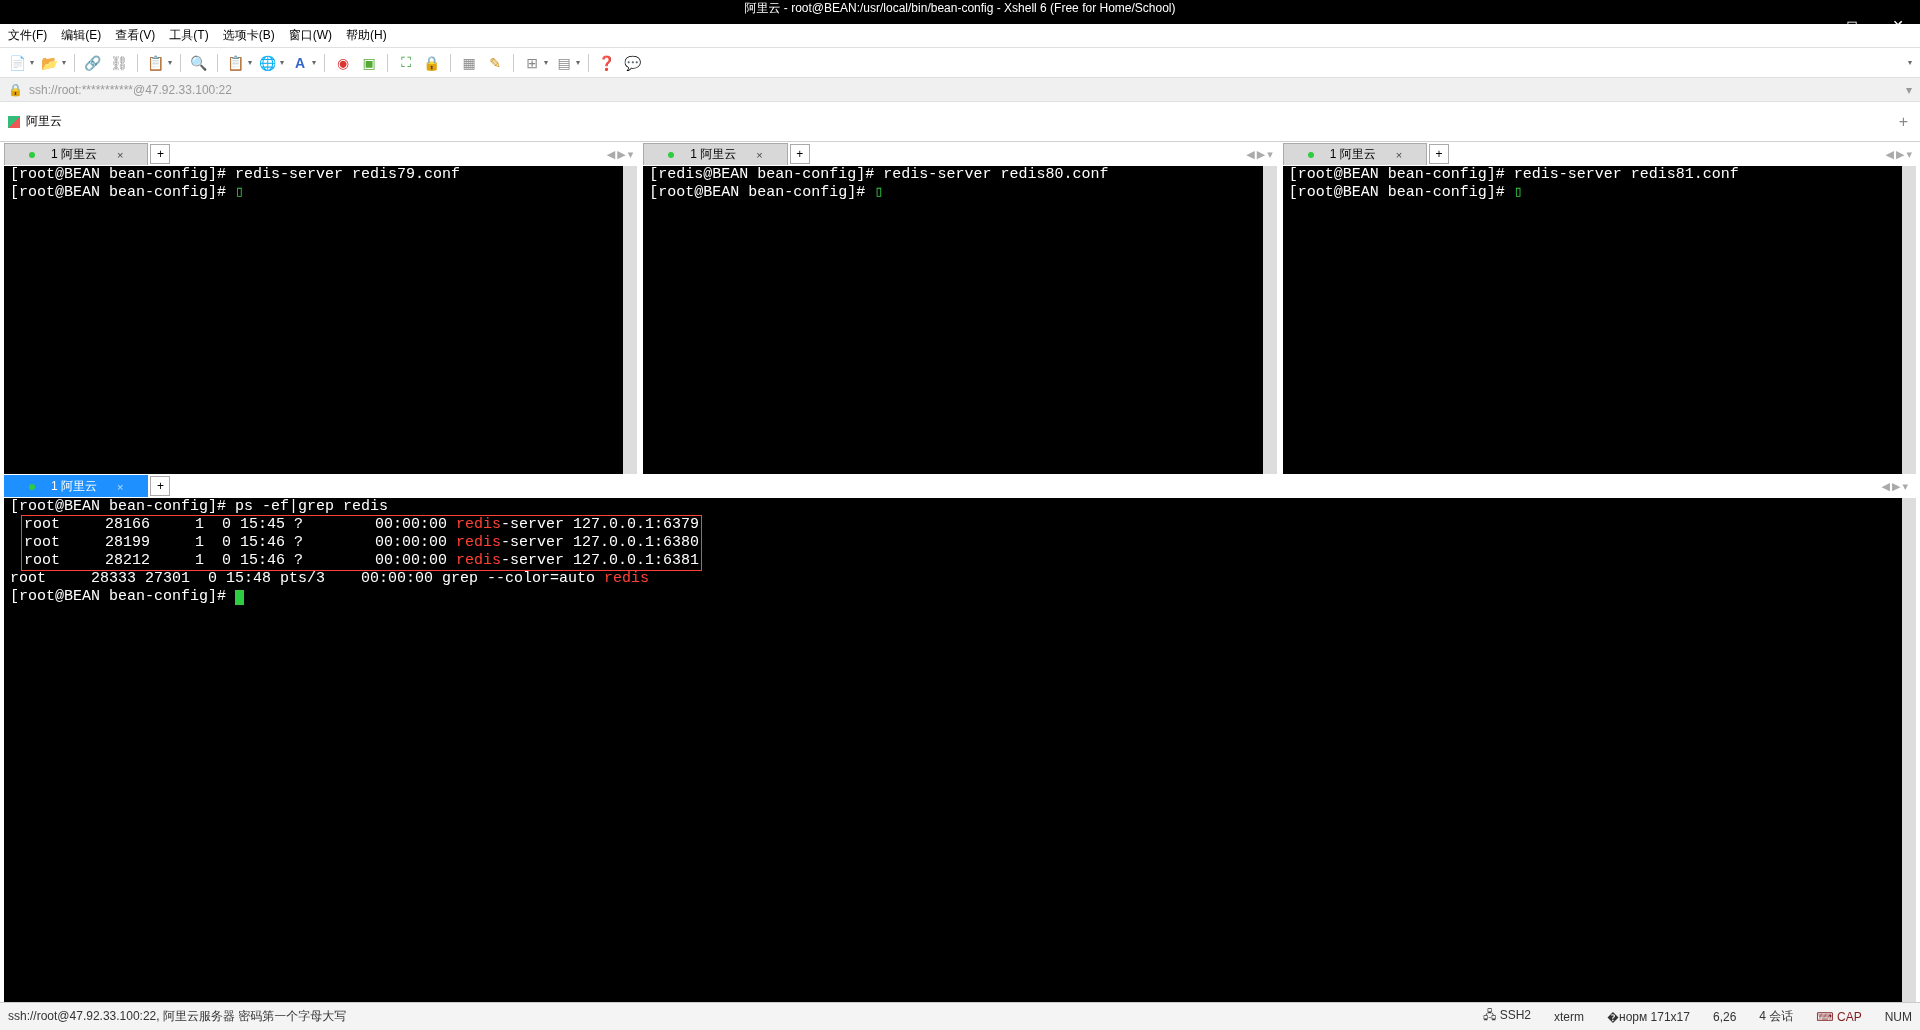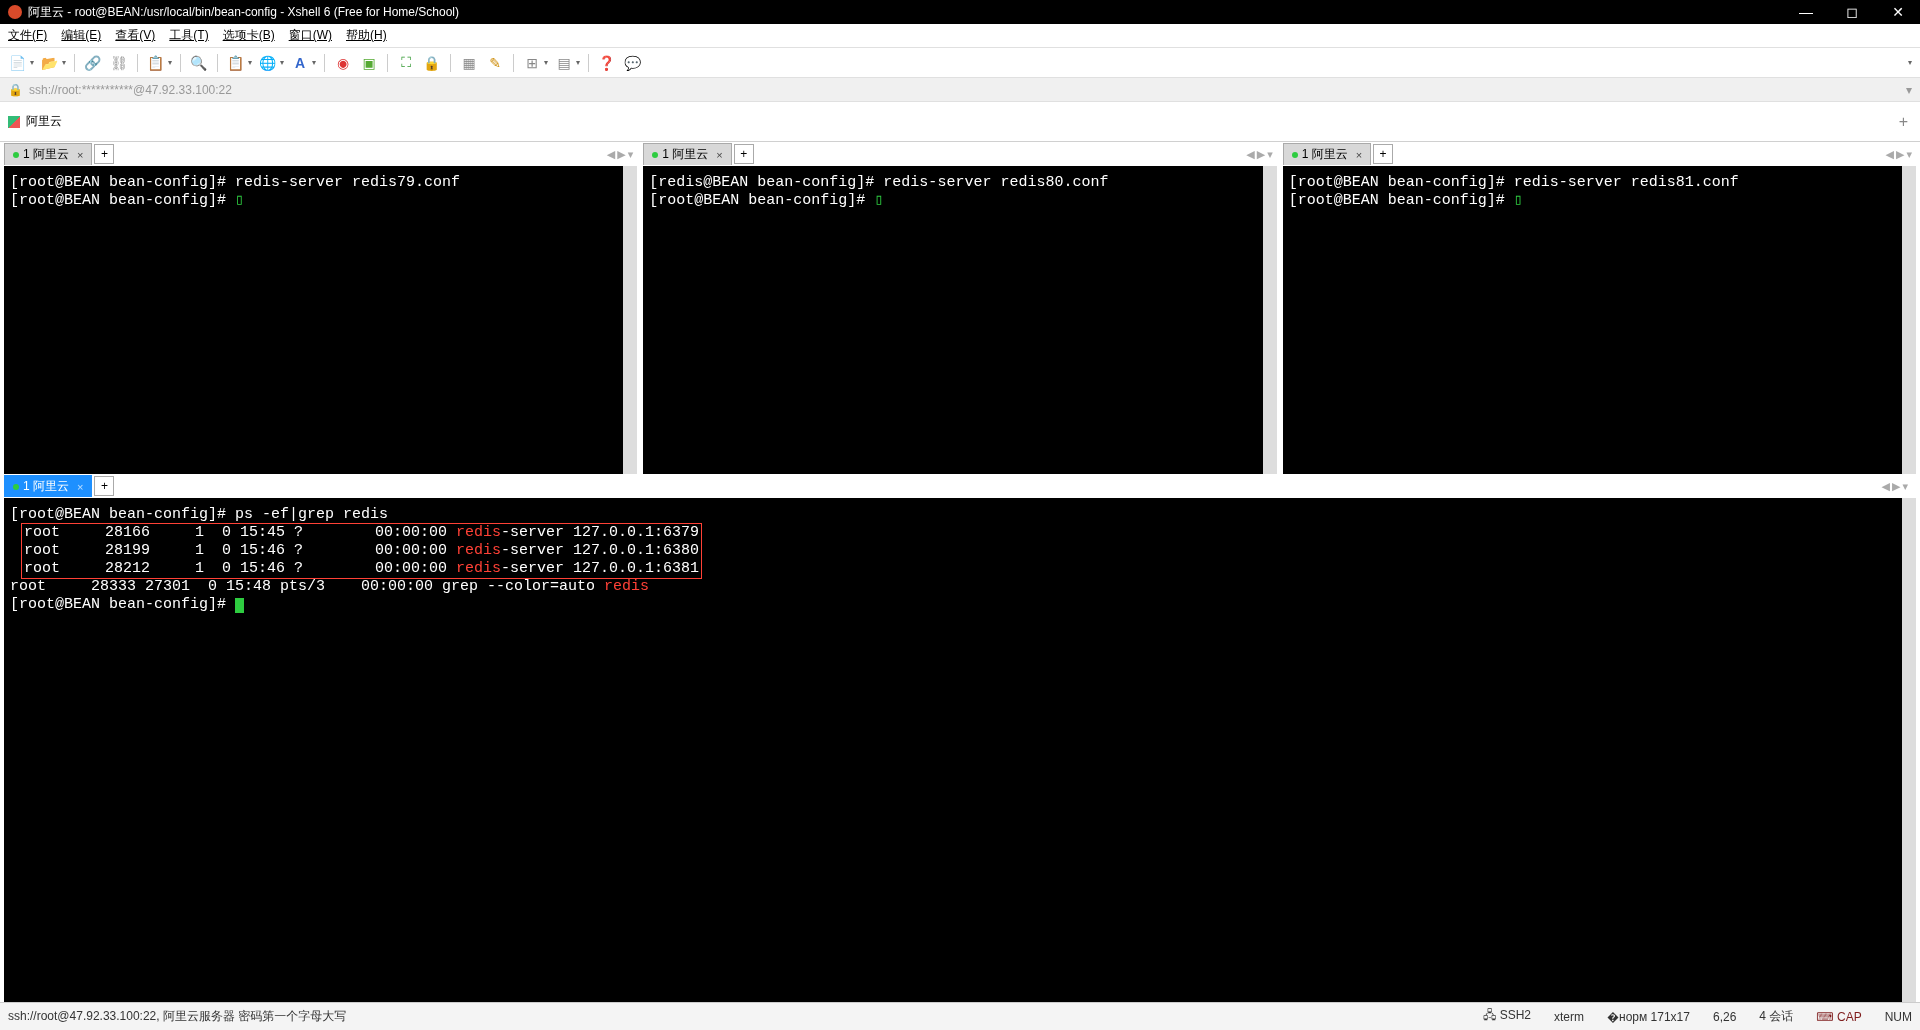--- a/index.html
+++ b/index.html
@@ -1,44 +1,44 @@
 <!DOCTYPE html>
 <html><head>
 <meta charset="utf-8">
 <style>
 * { margin: 0; padding: 0; box-sizing: border-box; }
 body { font-family: "Microsoft YaHei", sans-serif; font-size: 12px; background: #fff; width: 1920px; height: 1030px; overflow: hidden; display: flex; flex-direction: column; }
-.titlebar { background: #000; color: #fff; height: 24px; display: flex; align-items: center; padding: 0 8px; }
+.titlebar { background: #000; color: #fff; height: 24px; display: flex; align-items: center; padding: 0 8px; flex-direction: column; }
 .titlebar .icon-app { width: 14px; height: 14px; background: #d94a2a; border-radius: 50%; margin-right: 6px; display: inline-block; }
 .titlebar .winbtns { margin-left: auto; display: flex; gap: 18px; }
 .titlebar .winbtn { width: 28px; text-align: center; color: #fff; cursor: pointer; font-size: 14px; }
 .menubar { background: #fff; height: 24px; display: flex; align-items: center; padding: 0 8px; gap: 14px; border-bottom: 1px solid #e0e0e0; }
-.menubar span { cursor: pointer; text-decoration: underline; }
+.menubar span { cursor: pointer; }
 .toolbar { background: #fff; height: 30px; display: flex; align-items: center; padding: 0 8px; gap: 6px; border-bottom: 1px solid #e0e0e0; }
 .toolbar .tbtn { width: 20px; height: 20px; display: flex; align-items: center; justify-content: center; font-size: 14px; cursor: pointer; }
 .toolbar .sep { width: 1px; height: 18px; background: #ccc; margin: 0 2px; }
 .toolbar .dd { font-size: 8px; color: #666; margin-left: -4px; }
 .addressbar { background: #f0f0f0; height: 24px; display: flex; align-items: center; padding: 0 8px; color: #999; border-bottom: 1px solid #e0e0e0; }
 .addressbar .lock { color: #d4a847; margin-right: 6px; font-size: 12px; }
 .sessionbar { background: #fff; height: 40px; display: flex; align-items: center; padding: 16px 8px; border-bottom: 1px solid #d0d0d0; }
 .sessionbar .flag { width: 12px; height: 12px; background: linear-gradient(135deg,#3b7 50%,#e55 50%); margin-right: 6px; }
 .sessionbar .addsess { margin-left: auto; color: #888; font-size: 16px; cursor: pointer; padding: 0 4px; }
 
 .three-panes { display: flex; gap: 6px; padding: 0 4px; background: #fff; }
 .pane { flex: 1; display: flex; flex-direction: column; min-width: 0; }
 .tabstrip { display: flex; align-items: center; height: 24px; background: #fff; }
-.tab { display: flex; align-items: center; padding: 2px 8px; background: #d8d8d8; border: 1px solid #aaa; border-bottom: none; font-size: 12px; gap: 4px; cursor: pointer; }
+.tab { display: flex; align-items: center; padding: 2px 24px; background: #d8d8d8; border: 1px solid #aaa; border-bottom: none; font-size: 12px; gap: 16px; cursor: pointer; }
 .tab.active { background: #1e90ff; color: #fff; border-color: #1e90ff; }
 .tab.active-grey { background: #d8d8d8; }
 .tab .dot { width: 6px; height: 6px; border-radius: 50%; background: #2ecc40; display: inline-block; }
 .tab .tabx { margin-left: 4px; font-size: 11px; opacity: .7; }
 .addtab { width: 20px; height: 20px; display: flex; align-items: center; justify-content: center; border: 1px solid #aaa; cursor: pointer; margin-left: 2px; }
 .navtabs { margin-left: auto; display: flex; gap: 2px; color: #aaa; font-size: 11px; padding-right: 4px; }
 .navtabs span { cursor: pointer; }
-.terminal { background: #000; color: #fff; font-family: "Consolas","Courier New",monospace; font-size: 15px; line-height: 18px; padding: 8px 6px; flex: 1; position: relative; overflow: hidden; white-space: pre; }
+.terminal { background: #000; color: #fff; font-family: "Consolas","Courier New",monospace; font-size: 15px; line-height: 18px; padding: 0 6px; flex: 1; position: relative; overflow: hidden; white-space: pre; }
 .terminal .scrollbar { position: absolute; right: 0; top: 0; bottom: 0; width: 14px; background: #ddd; }
 .cursor-open { color: #2ecc40; }
 .cursor-block { background: #2ecc40; display: inline-block; width: 9px; height: 15px; vertical-align: text-bottom; }
 
 .bottom-pane { flex: 1; display: flex; flex-direction: column; min-height: 0; padding: 0 4px; }
 .bottom-pane .tabstrip { border-bottom: none; }
 .bottom-pane .terminal { flex: 1; }
 .bottom-pane .navtabs { padding-right: 8px; }
 
 .red { color: #ff4136; }

